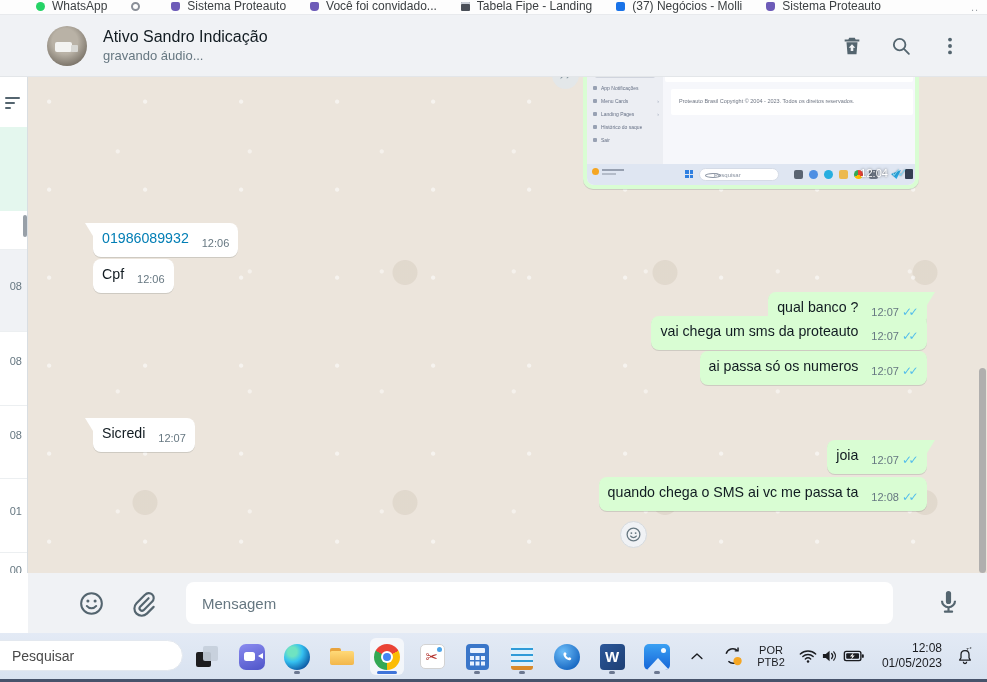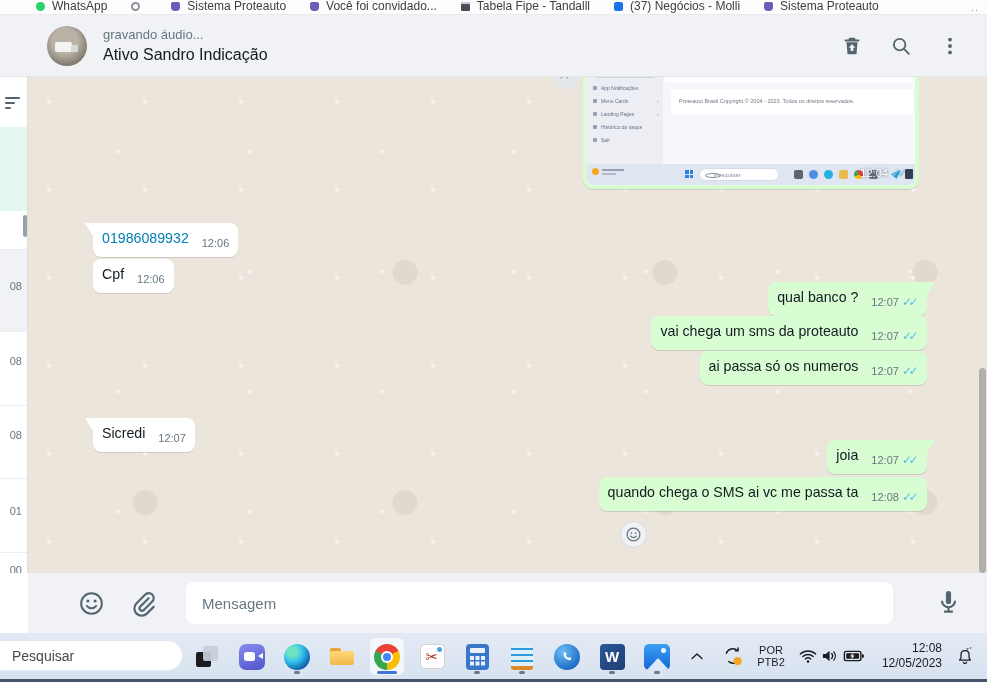--- a/index.html
+++ b/index.html
@@ -178,39 +178,39 @@
       <div class="tab">
         <span class="fav fav-shield"></span>
         <span class="tab-label">Sistema Proteauto</span>
       </div>
       <div class="tab">
         <span class="fav fav-shield"></span>
         <span class="tab-label">Você foi convidado...</span>
       </div>
       <div class="tab">
         <span class="fav fav-table"></span>
-        <span class="tab-label">Tabela Fipe - Tandalll</span>
+        <span class="tab-label">Tabela Fipe - Landing</span>
       </div>
       <div class="tab">
         <span class="fav fav-blue"></span>
         <span class="tab-label">(37) Negócios - Molli</span>
       </div>
       <div class="tab">
         <span class="fav fav-shield"></span>
         <span class="tab-label">Sistema Proteauto</span>
       </div>
     </div>
     <span class="tab-overflow">..</span>
   </div>
 
   <div id="wa-header">
     <div id="avatar"></div>
     <div id="hdr-texts">
+      <div id="hdr-title">Ativo Sandro Indicação</div>
       <div id="hdr-status">gravando áudio...</div>
-      <div id="hdr-title">Ativo Sandro Indicação</div>
     </div>
     <div id="hdr-actions">
       <svg class="hicon" viewBox="0 0 24 24">
         <path fill="#54656f" d="M9 3h6l1 2h4v2H4V5h4l1-2zm-3 5h12l-1.1 13H7.1L6 8z"></path>
         <path fill="#f0f2f5" d="M12 10.2l3.6 3.6h-2.2v3.6h-2.8v-3.6H8.4z"></path>
       </svg>
       <svg class="hicon" viewBox="0 0 24 24">
         <circle cx="10.5" cy="10.5" r="6.3" fill="none" stroke="#54656f" stroke-width="2"></circle>
         <line x1="15.2" y1="15.2" x2="20.6" y2="20.6" stroke="#54656f" stroke-width="2" stroke-linecap="round"></line>
       </svg>
@@ -306,21 +306,21 @@
     </div>
 
     <div class="msg in tail" style="left:65px;top:122px;">
       <span class="linktext">01986089932</span>
       <span class="meta">12:06</span>
     </div>
     <div class="msg in" style="left:65px;top:158px;">
       <span>Cpf</span>
       <span class="meta">12:06</span>
     </div>
-    <div class="msg out tail" style="right:60px;top:205px;">
+    <div class="msg out tail" style="right:60px;top:215px;">
       <span>qual banco ?</span>
       <span class="meta"><span>12:07</span><span class="ticks">✓✓</span></span>
     </div>
     <div class="msg out" style="right:60px;top:239px;">
       <span>vai chega um sms da proteauto</span>
       <span class="meta"><span>12:07</span><span class="ticks">✓✓</span></span>
     </div>
     <div class="msg out" style="right:60px;top:274px;">
       <span>ai passa só os numeros</span>
       <span class="meta"><span>12:07</span><span class="ticks">✓✓</span></span>
@@ -444,21 +444,21 @@
     <div class="tray" style="left:843px;">
       <svg width="22" height="20" viewBox="0 0 24 20">
         <rect x="1.5" y="5" width="18" height="10" rx="2" fill="none" stroke="#1b1d21" stroke-width="1.5"></rect>
         <rect x="20.5" y="8" width="2.2" height="4" rx="1" fill="#1b1d21"></rect>
         <rect x="3.5" y="7" width="14" height="6" rx="1" fill="#1b1d21"></rect>
         <path d="M11.8 6l-4.2 4.6h2.6L8.6 14l4.2-4.6h-2.6z" fill="#fff"></path>
       </svg>
     </div>
     <div class="tray" id="tray-clock" style="right:45px;width:80px;">
       <span>12:08</span>
-      <span>12/05/2023</span>
+      <span>01/05/2023</span>
     </div>
     <div class="tray" style="right:12px;">
       <svg width="20" height="20" viewBox="0 0 24 24">
         <path d="M12 5.5c-2.9 0-4.8 2.1-4.8 4.8v3.9L5.5 16.8h13L16.8 14.2v-3.9c0-2.7-1.9-4.8-4.8-4.8z" fill="none" stroke="#1b1d21" stroke-width="1.5" stroke-linejoin="round"></path>
         <path d="M10 19a2 2 0 004 0" fill="none" stroke="#1b1d21" stroke-width="1.5"></path>
         <text x="13.5" y="5.5" font-size="6" fill="#1b1d21">z</text>
         <text x="17.5" y="3.8" font-size="5" fill="#1b1d21">z</text>
       </svg>
     </div>
   </div>

